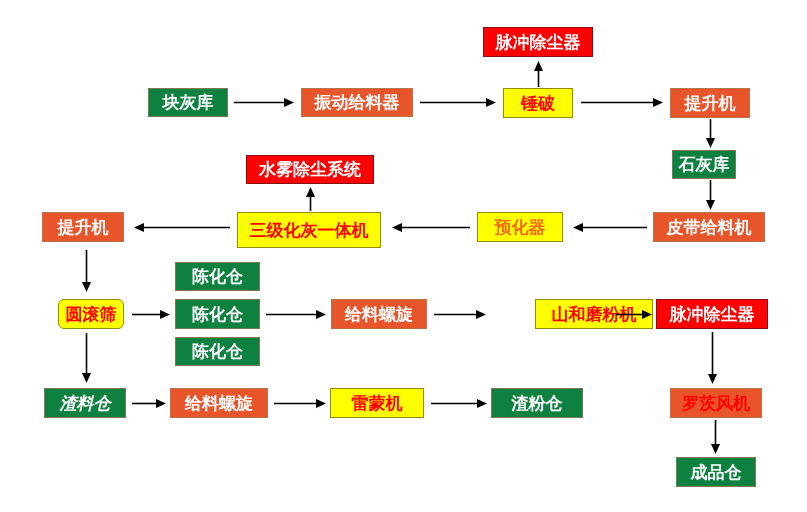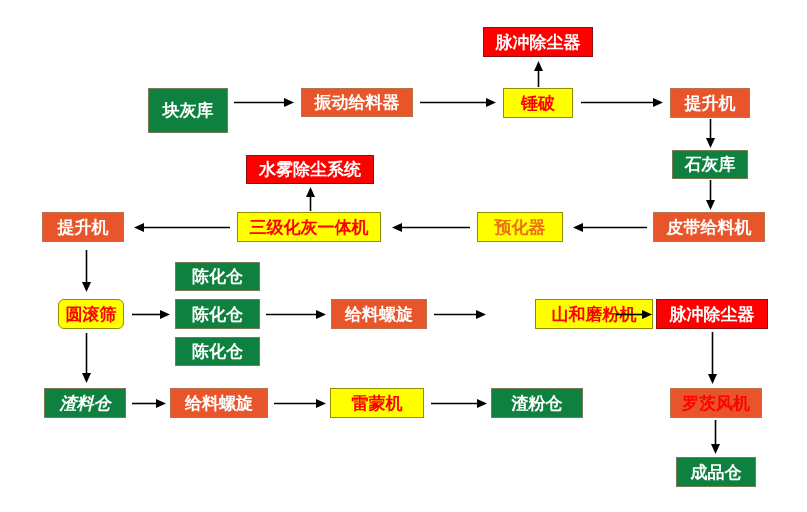--- a/index.html
+++ b/index.html
@@ -71,29 +71,29 @@
   .conn svg {
     display: block;
     overflow: visible;
   }
 </style>
 </head>
 <body>
 
 <div id="canvas">
   <div id="nodes-layer">
-      <div class="node theme-green" style="left: 148px; top: 88px; width: 80px; height: 45px;">块灰库</div>
+      <div class="node theme-green" style="left: 148px; top: 88px; width: 80px; height: 29px;">块灰库</div>
       <div class="node theme-orange" style="left: 301px; top: 88px; width: 112px; height: 29px;">振动给料器</div>
       <div class="node theme-red" style="left: 483px; top: 27px; width: 110px; height: 30px;">脉冲除尘器</div>
       <div class="node theme-yellow" style="left: 503px; top: 88px; width: 70px; height: 30px;">锤破</div>
       <div class="node theme-orange" style="left: 670px; top: 88px; width: 80px; height: 30px;">提升机</div>
-      <div class="node theme-green" style="left: 672px; top: 150px; width: 76px; height: 29px;">石灰库</div>
+      <div class="node theme-green" style="left: 672px; top: 150px; width: 64px; height: 29px;">石灰库</div>
       <div class="node theme-orange" style="left: 653px; top: 212px; width: 112px; height: 30px;">皮带给料机</div>
       <div class="node theme-red" style="left: 246px; top: 155px; width: 128px; height: 29px;">水雾除尘系统</div>
-      <div class="node theme-yellow" style="left: 237px; top: 212px; width: 144px; height: 30px; text-align: center;">三级化灰一体机</div>
+      <div class="node theme-yellow" style="left: 237px; top: 212px; width: 144px; height: 36px; text-align: center;">三级化灰一体机</div>
       <div class="node theme-yellow-orange" style="left: 477px; top: 212px; width: 86px; height: 30px;">预化器</div>
       <div class="node theme-orange" style="left: 42px; top: 212px; width: 82px; height: 30px;">提升机</div>
       <div class="node theme-yellow" style="left: 58px; top: 299px; width: 66px; height: 30px; border-radius: 6px;">圆滚筛</div>
       <div class="node theme-green" style="left: 175px; top: 262px; width: 85px; height: 29px;">陈化仓</div>
       <div class="node theme-green" style="left: 175px; top: 299px; width: 85px; height: 30px;">陈化仓</div>
       <div class="node theme-green" style="left: 175px; top: 337px; width: 85px; height: 29px;">陈化仓</div>
       <div class="node theme-orange" style="left: 331px; top: 299px; width: 96px; height: 30px;">给料螺旋</div>
       <div class="node theme-yellow" style="left: 491px; top: 299px; width: 118px; height: 30px; margin-left: 44px;">山和磨粉机</div>
       <div class="node theme-red" style="left: 656px; top: 299px; width: 112px; height: 30px;">脉冲除尘器</div>
       <div class="node theme-green" style="left: 44px; top: 388px; width: 82px; height: 30px; font-style: italic;">渣料仓</div>

